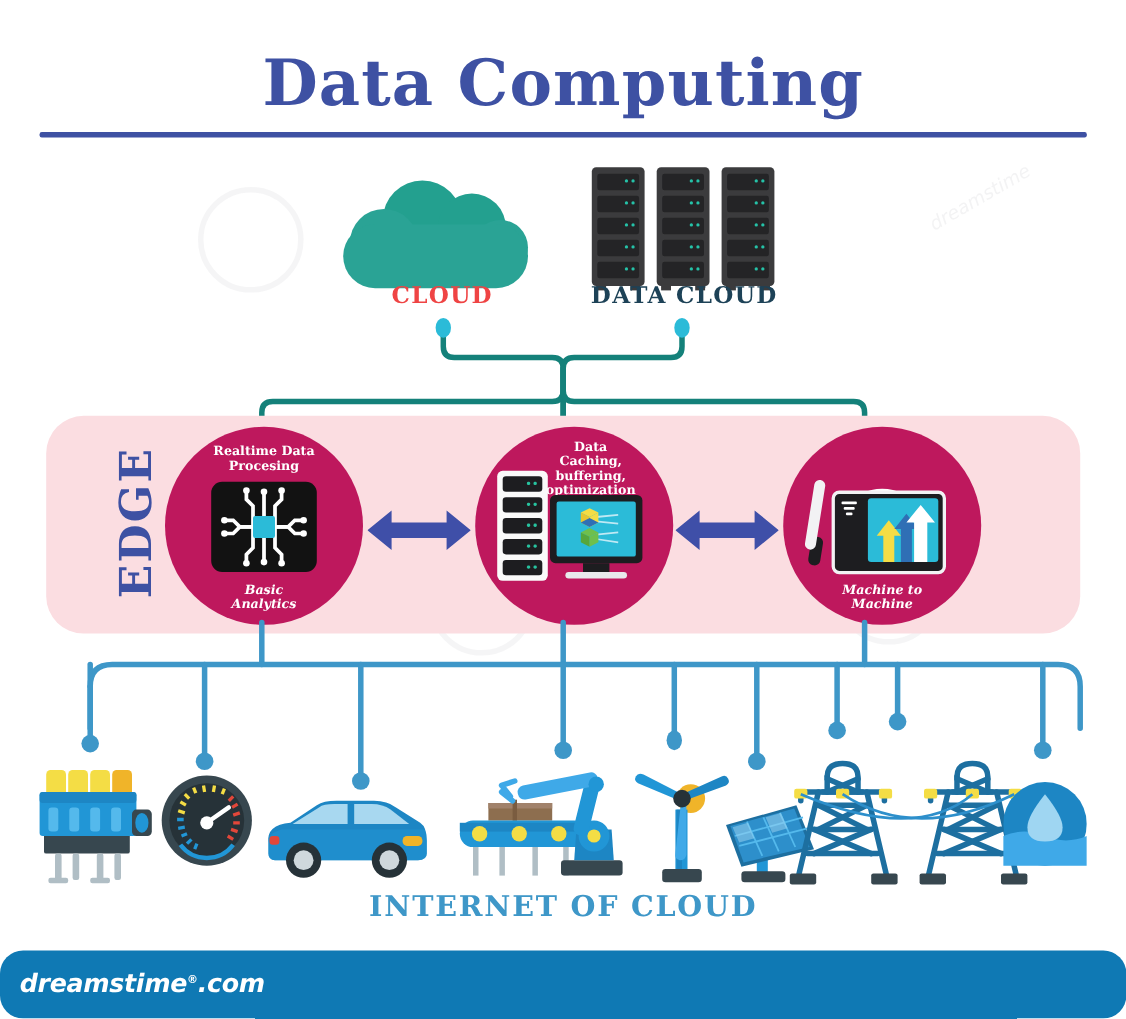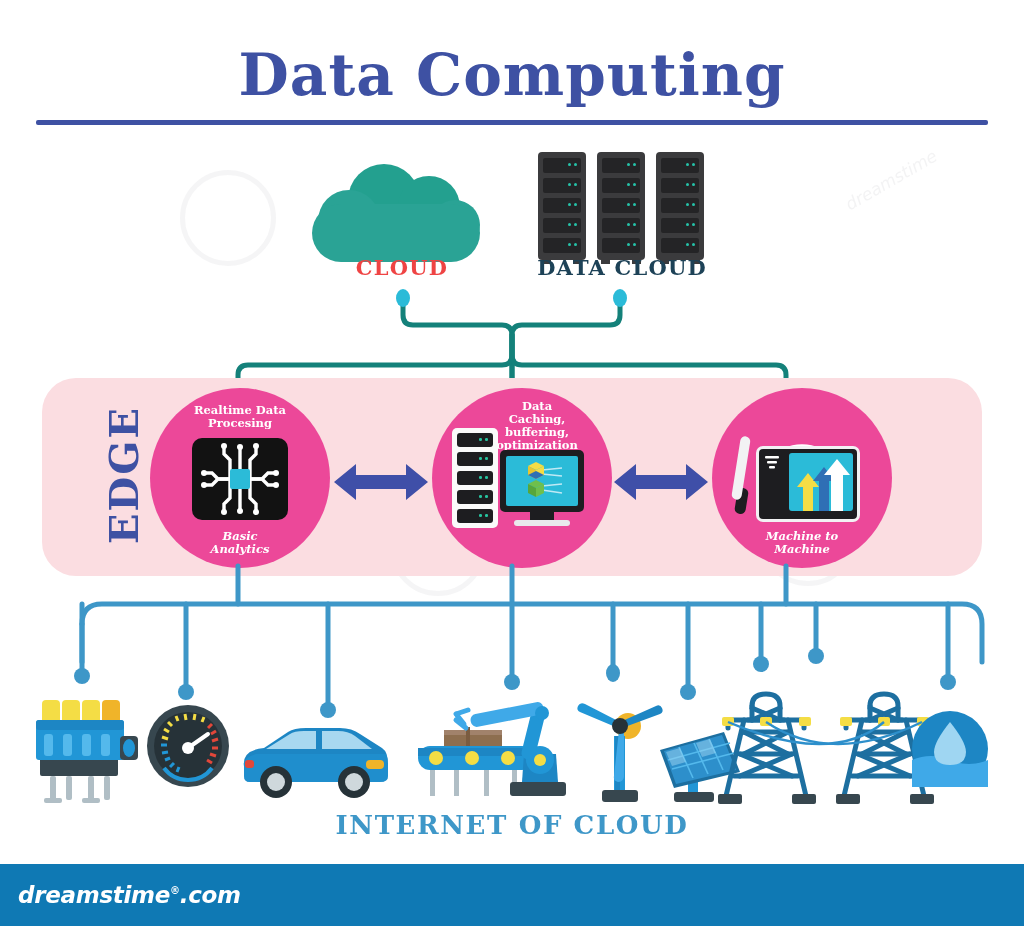--- a/index.html
+++ b/index.html
@@ -56,21 +56,21 @@
     position:absolute; left:48px; top:400px; width:150px; height:150px;
     display:flex; align-items:center; justify-content:center;
     transform:rotate(-90deg);
     font-family:"DejaVu Serif", serif; font-weight:bold;
     font-size:40px; letter-spacing:2px; color:#3E51A3;
   }
 
   
   .edge-circle{
     position:absolute; border-radius:50%;
-    background:#ec4899;
+    background:#be185d;
     display:flex; flex-direction:column; align-items:center;
   }
   #circle-1{left:150px; top:388px; width:180px; height:180px;}
   #circle-2{left:432px; top:388px; width:180px; height:180px;}
   #circle-3{left:712px; top:388px; width:180px; height:180px;}
 
   .circ-cap{
     color:#ffffff; font-family:"DejaVu Serif", serif; font-weight:bold;
     font-size:11.5px; line-height:13px; text-align:center; width:150px;
     position:absolute;
@@ -111,20 +111,21 @@
     position:absolute; left:0; top:810px; width:1024px; text-align:center;
     font-family:"DejaVu Serif", serif; font-weight:bold;
     font-size:26px; letter-spacing:1.6px; color:#3E97C8;
   }
   #iot-row{position:absolute; left:0; top:660px; width:1024px; height:145px;}
 
   
   #footer{
     position:absolute; left:0; bottom:0; width:1024px; height:62px;
     background:#0F79B4;
+    border-radius:21px;
   }
   #dreamstime{
     position:absolute; left:18px; top:18px;
     font-family:"DejaVu Sans", sans-serif; font-style:italic; font-weight:bold;
     font-size:23px; color:#ffffff; letter-spacing:-0.3px;
   }
   #dreamstime sup{font-size:10px; vertical-align:super;}
   #credit{
     position:absolute; right:18px; top:22px;
     font-family:"DejaVu Sans", sans-serif; font-weight:bold;

